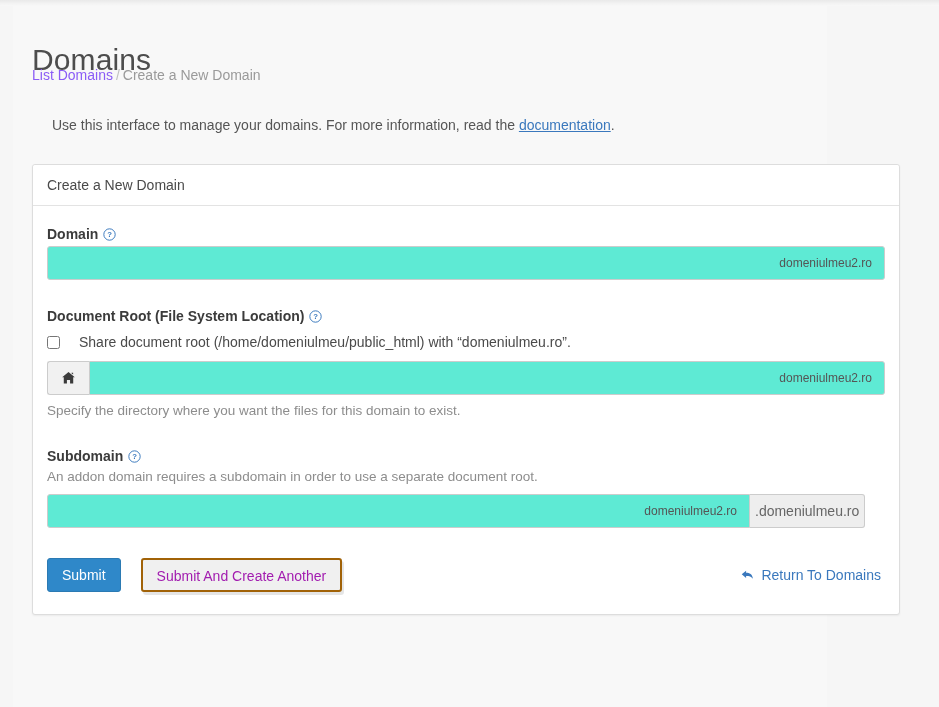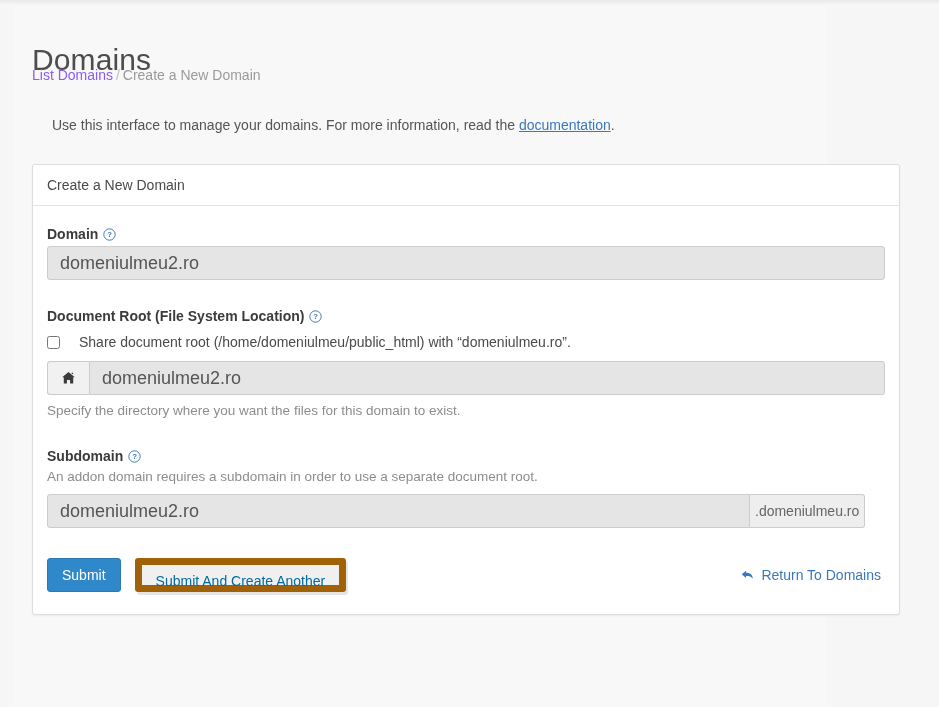--- a/index.html
+++ b/index.html
@@ -127,27 +127,28 @@
   .field-help .strong-note {
     font-weight: bold;
     color: #666;
   }
   .text-input {
     display: block;
     box-sizing: border-box;
     width: 838px;
     height: 34px;
     padding: 6px 12px;
-    font-size: 18px;
+    font-size: 12px;
     font-family: "Liberation Sans", sans-serif;
     color: #555;
-    background: #e5e5e5;
+    background: #5eead4;
     border: 1px solid #cccccc;
     border-radius: 3px;
     outline: none;
+    text-align: right;
   }
   .checkbox-row {
     display: flex;
     align-items: center;
     gap: 19px;
     margin: 10px 0 11px 0;
     font-size: 14px;
     color: #4a4a4a;
   }
   .checkbox-row input[type=checkbox] {
@@ -206,42 +207,42 @@
   .spacer-lg { height: 28px; }
   .actions {
     display: flex;
     align-items: center;
     justify-content: space-between;
     margin-top: 30px;
   }
   .actions-left {
     display: flex;
     align-items: flex-start;
-    gap: 14px;
+    gap: 20px;
     position: relative;
   }
   .btn {
     font-family: "Liberation Sans", sans-serif;
     font-size: 14px;
     padding: 7px 14px;
     border-radius: 3px;
     cursor: pointer;
     line-height: 18px;
     box-sizing: border-box;
     height: 34px;
   }
   .btn-primary {
     background: #2f88c9;
     border: 1px solid #2b7ab3;
     color: #ffffff;
   }
   .btn-default {
     background: #f0f0f0;
-    border: 7px solid #a16207;
-    color: #0369a1;
+    border: 2px solid #a16207;
+    color: #a21caf;
     box-shadow: 2px 3px 0 rgba(0,0,0,0.10);
   }
   .return-link {
     display: flex;
     align-items: center;
     gap: 6px;
     color: #3a78bd;
     font-size: 14px;
     text-decoration: none;
     cursor: pointer;

